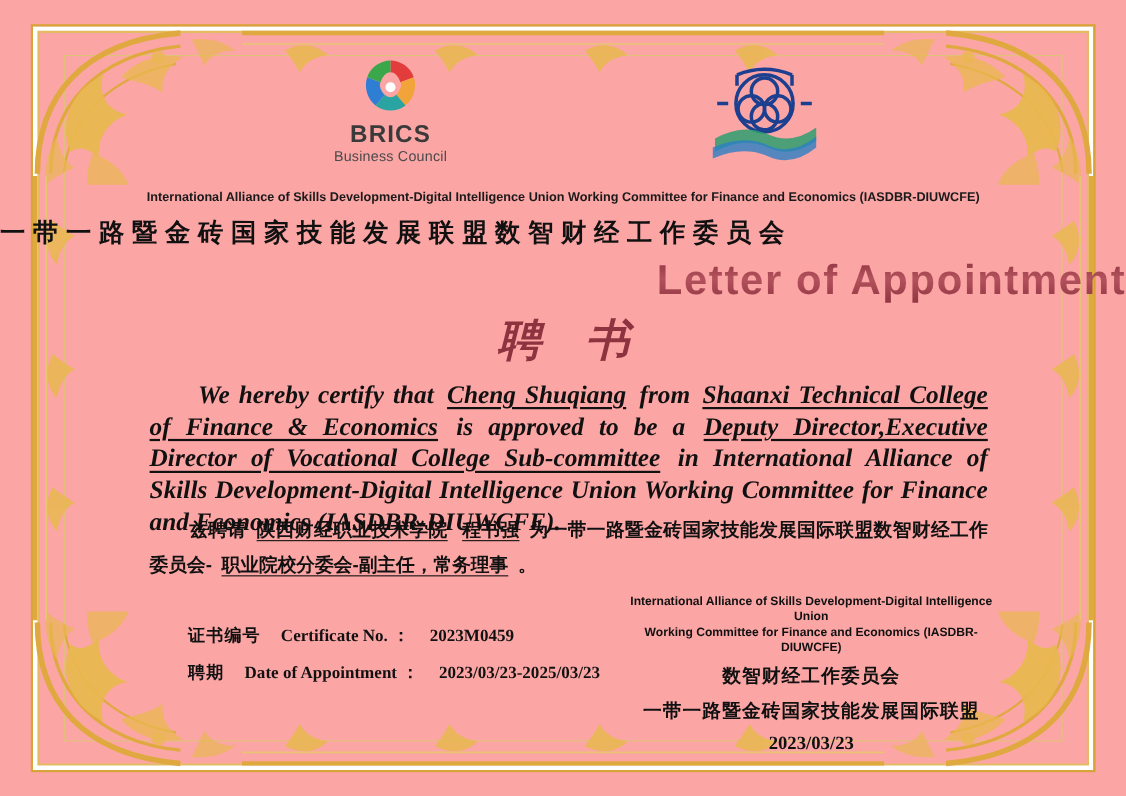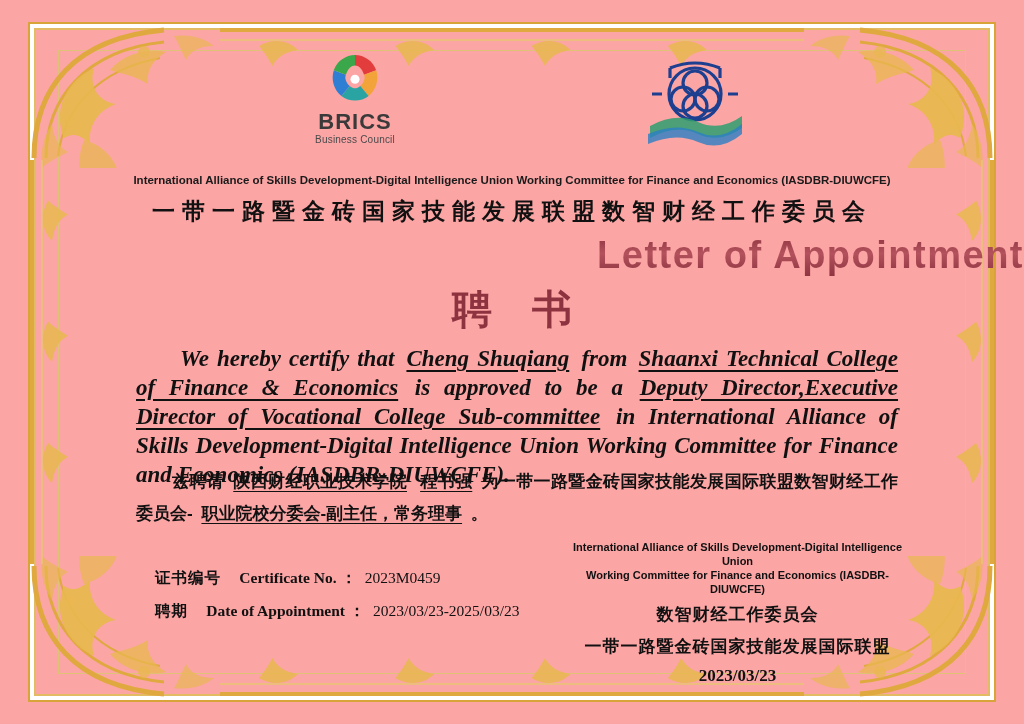--- a/index.html
+++ b/index.html
@@ -85,21 +85,21 @@
     font-family: "Liberation Sans", sans-serif;
     font-weight: bold;
     font-size: 22px;
     letter-spacing: 1px;
     color: #3a3a3a;
     line-height: 1.05;
     margin-top: 2px;
   }
   .brics-sub {
     font-family: "Liberation Sans", sans-serif;
-    font-size: 10px;
+    font-size: 13px;
     color: #4a4a4a;
     letter-spacing: 0.2px;
     margin-top: 1px;
   }
   .iasd-logo {
     position: absolute;
     left: 640px;
     top: 2px;
     width: 110px;
     height: 95px;
@@ -114,21 +114,20 @@
     text-align: center;
     font-family: "Liberation Sans", sans-serif;
     font-weight: bold;
     font-size: 11.5px;
     color: #1a1a1a;
   }
   .org-cn {
     position: absolute;
     top: 196px;
     left: 0; right: 0;
-    text-align: center;
     font-family: "Liberation Sans", sans-serif;
     font-weight: bold;
     font-size: 23px;
     letter-spacing: 7px;
     color: #111;
   }
   .title-en {
     position: absolute;
     top: 234px;
     left: 0; right: 0;
@@ -147,20 +146,21 @@
     position: absolute;
     top: 282px;
     left: 0; right: 0;
     text-align: center;
     font-family: "Liberation Sans", sans-serif;
     font-weight: bold;
     font-size: 40px;
     letter-spacing: 40px;
     text-indent: 40px;
     color: #8d3340;
+    font-style: italic;
   }
 
   
   .body-en {
     position: absolute;
     top: 344px;
     left: 136px;
     width: 762px;
     font-family: "Liberation Serif", serif;
     font-size: 23px;
@@ -200,31 +200,31 @@
   .fields {
     position: absolute;
     left: 155px;
     top: 568px;
     font-family: "Liberation Sans", sans-serif;
     font-size: 15.5px;
     font-weight: bold;
     color: #111;
   }
   .field-row { margin-bottom: 12px; white-space: nowrap; }
-  .field-label-cn { letter-spacing: 1px; }
+  .field-label-cn { letter-spacing: 1px; margin-left: 16px; }
   .field-label-en {
     font-family: "Liberation Serif", serif;
     font-weight: bold;
     margin-left: 14px;
     text-align: right;
   }
   .field-value {
     font-family: "Liberation Serif", serif;
-    font-weight: normal;
-    margin-left: 4px;
+    font-weight: bold;
+    margin-left: 14px;
   }
 
   
   .sign-block {
     position: absolute;
     left: 565px;
     top: 540px;
     width: 345px;
     text-align: center;
   }

